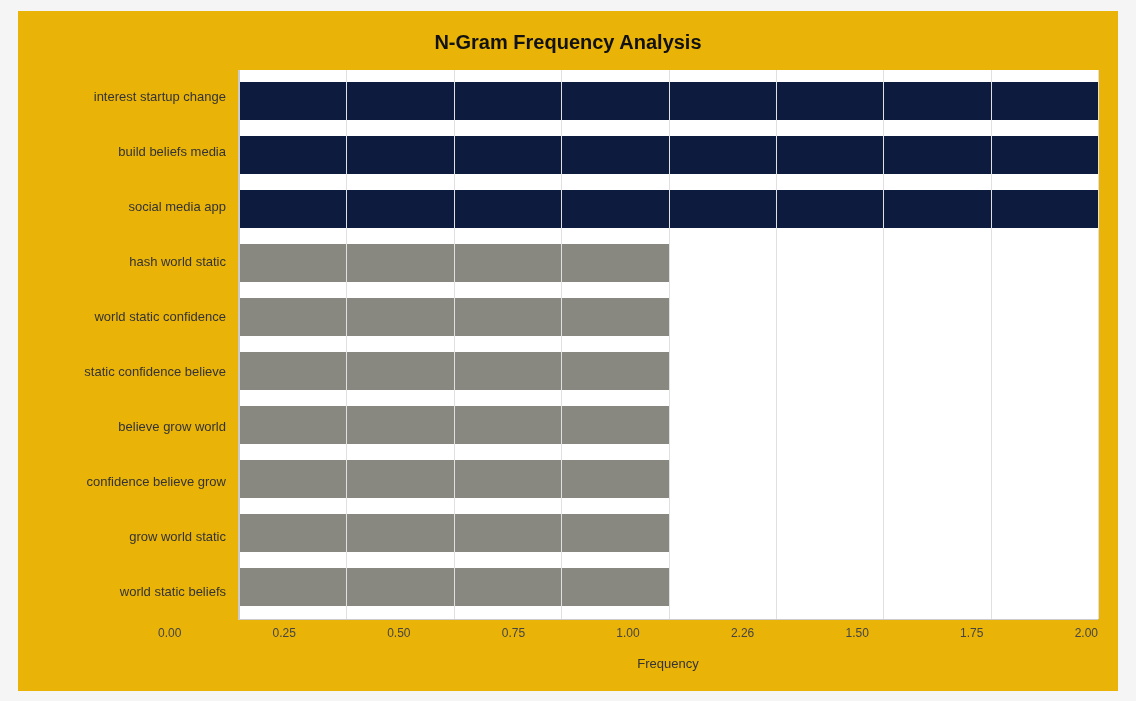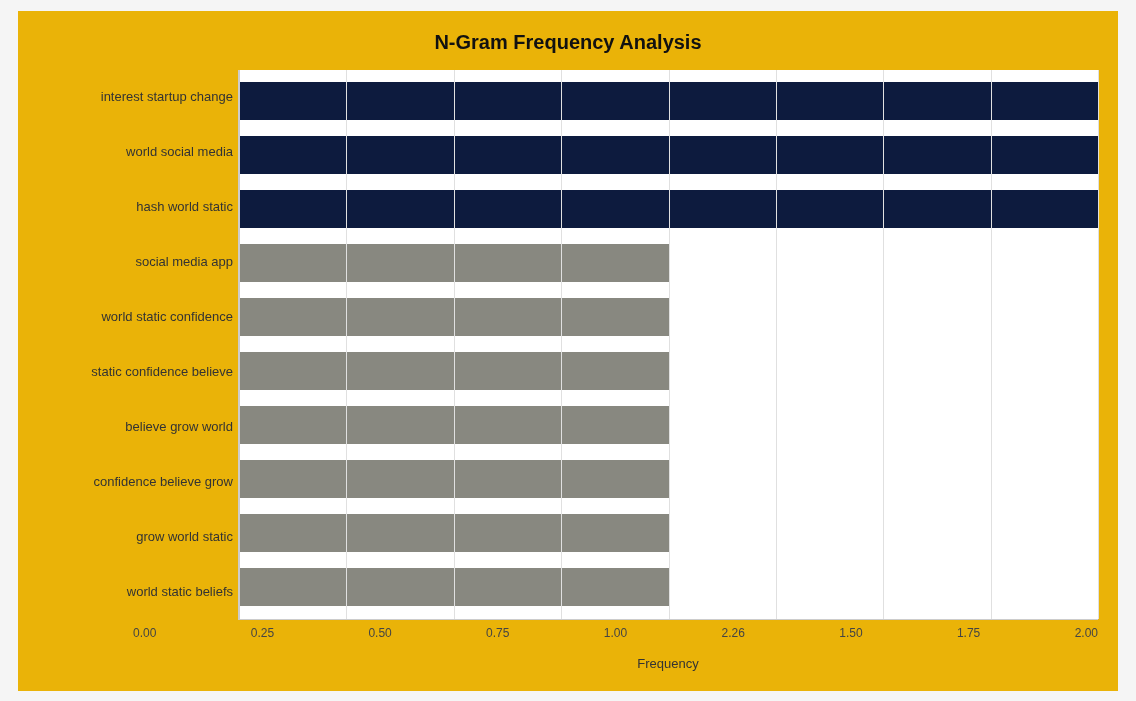--- a/index.html
+++ b/index.html
@@ -30,21 +30,21 @@
       display: flex;
       flex-direction: row;
       width: 100%;
       height: calc(100% - 50px);
     }
     .y-axis {
       display: flex;
       flex-direction: column;
       justify-content: space-around;
       width: 200px;
-      padding-right: 5px;
+      padding-right: 12px;
       flex-shrink: 0;
     }
     .y-label {
       text-align: right;
       font-size: 13px;
       color: #333;
       line-height: 1.2;
       display: flex;
       align-items: center;
       justify-content: flex-end;
@@ -89,21 +89,21 @@
       background: #0d1b3e;
     }
     .bar-gray {
       background: #888880;
     }
     .x-axis {
       display: flex;
       flex-direction: row;
       justify-content: space-between;
       padding-top: 6px;
-      margin-left: 95px;
+      margin-left: 120px;
     }
     .x-tick {
       font-size: 12px;
       color: #444;
       text-align: center;
     }
     .x-label {
       text-align: center;
       font-size: 13px;
       color: #333;
@@ -112,23 +112,23 @@
     }
   </style>
 </head>
 <body>
 
 <div class="chart-container">
   <div class="chart-title">N-Gram Frequency Analysis</div>
   <div class="chart-area">
     <div class="y-axis" id="y-axis">
         <div class="y-label">interest startup change</div>
-        <div class="y-label">world social media</div>
+        <div class="y-label">build beliefs media</div>
+        <div class="y-label">social media app</div>
         <div class="y-label">hash world static</div>
-        <div class="y-label">social media app</div>
         <div class="y-label">world static confidence</div>
         <div class="y-label">static confidence believe</div>
         <div class="y-label">believe grow world</div>
         <div class="y-label">confidence believe grow</div>
         <div class="y-label">grow world static</div>
         <div class="y-label">world static beliefs</div>
       </div>
     <div class="plot-area">
       <div class="bars-wrapper" id="bars-wrapper">
           <div class="grid-line" style="left: 0%; background: rgb(204, 204, 204);"></div>

